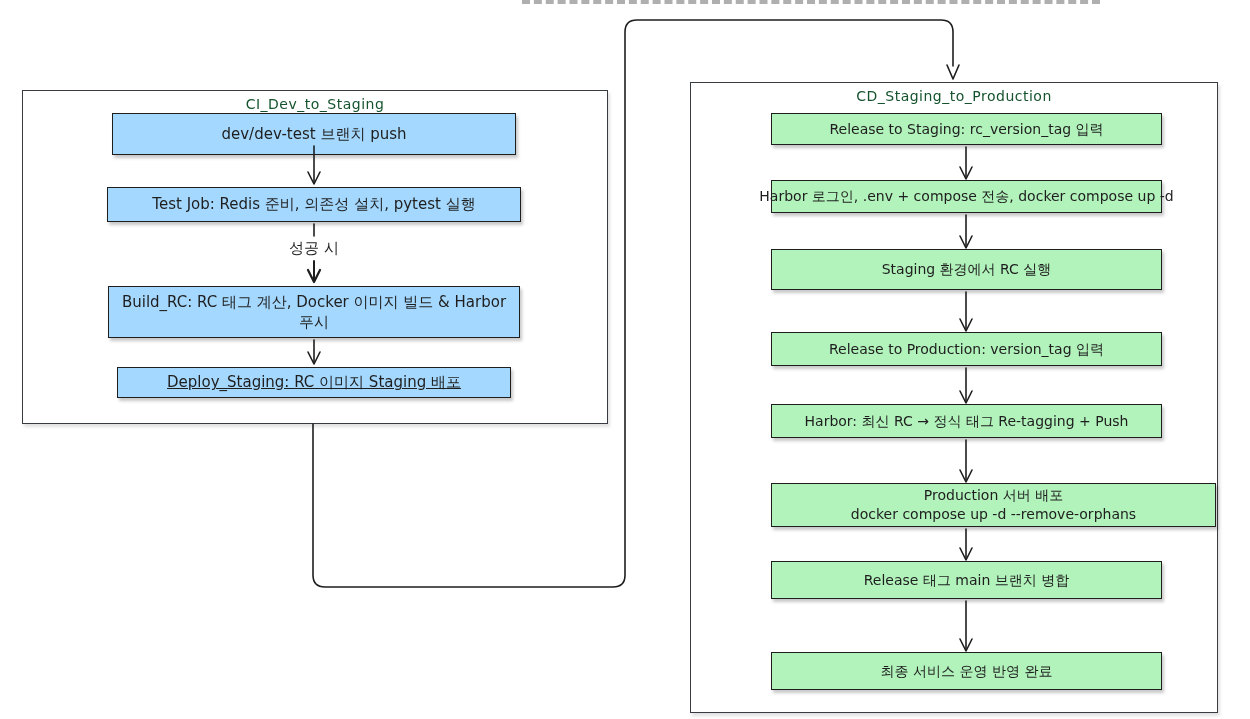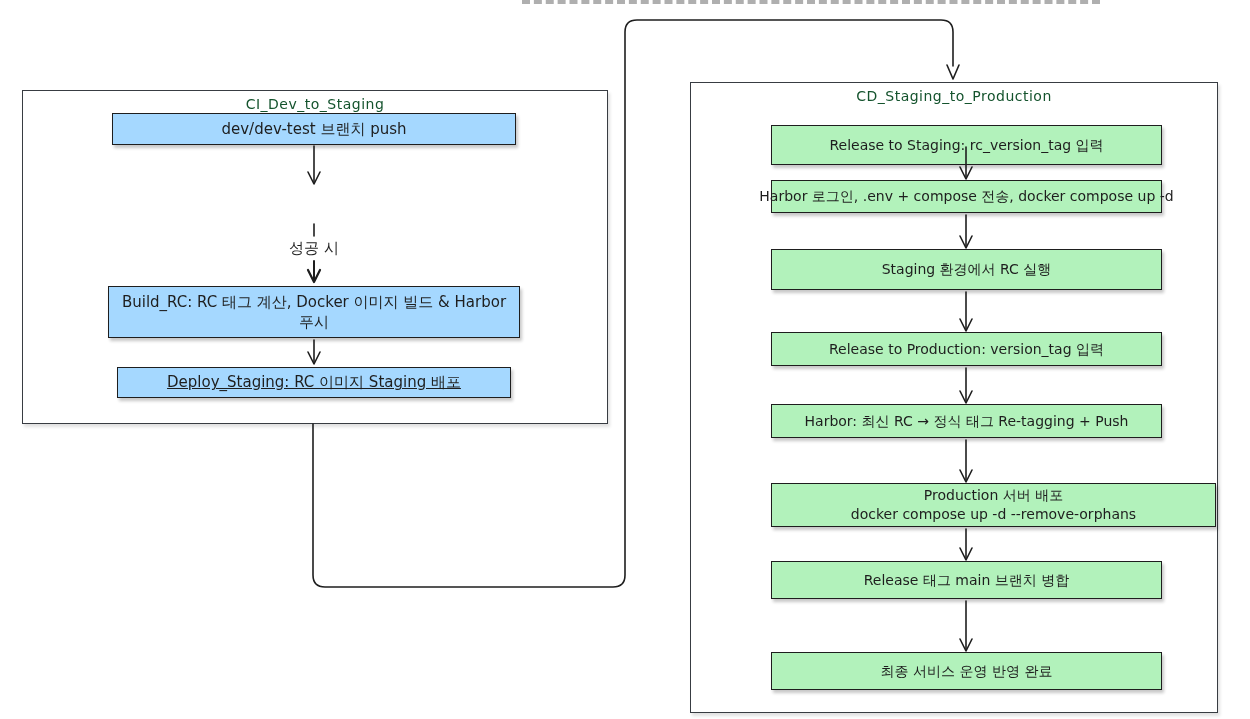--- a/index.html
+++ b/index.html
@@ -65,31 +65,32 @@
 </head>
 <body>
 
 <div class="canvas">
 
   <div class="clipped-top-label"></div>
 
   <div class="subgraph" style="left:22px; top:90px; width:586px; height:334px;"></div>
   <div class="subgraph-title" style="left:22px; top:96px; width:586px;">CI_Dev_to_Staging</div>
 
-  <div class="node node-blue" style="left:112px; top:113px; width:404px; height:32px;">dev/dev-test 브랜치 push</div>
+  <div class="node node-blue" style="left:112px; top:113px; width:404px; height:42px;">dev/dev-test 브랜치 push</div>
+  <div class="node node-blue" style="left:107px; top:187px; width:414px; height:35px;">Test Job: Redis 준비, 의존성 설치, pytest 실행</div>
   <div class="node node-blue" style="left:108px; top:286px; width:412px; height:52px;">Build_RC: RC 태그 계산, Docker 이미지 빌드 &amp; Harbor
 푸시</div>
   <div class="node node-blue" style="left:117px; top:367px; width:394px; height:31px;text-decoration:underline;">Deploy_Staging: RC 이미지 Staging 배포</div>
 
   <div class="edge-label" style="left:284px; top:239px; width:60px;">성공 시</div>
 
   <div class="subgraph" style="left:690px; top:82px; width:528px; height:631px;"></div>
   <div class="subgraph-title" style="left:690px; top:88px; width:528px;">CD_Staging_to_Production</div>
 
-  <div class="node node-green" style="left:771px; top:113px; width:391px; height:40px;margin-top:12px;">Release to Staging: rc_version_tag 입력</div>
+  <div class="node node-green" style="left:771px; top:113px; width:391px; height:32px;">Release to Staging: rc_version_tag 입력</div>
   <div class="node node-green" style="left:771px; top:180px; width:391px; height:33px;">Harbor 로그인, .env + compose 전송, docker compose up -d</div>
   <div class="node node-green" style="left:771px; top:332px; width:391px; height:34px;">Release to Production: version_tag 입력</div>
   <div class="node node-green" style="left:771px; top:249px; width:391px; height:41px;">Staging 환경에서 RC 실행</div>
   <div class="node node-green" style="left:771px; top:404px; width:391px; height:34px;">Harbor: 최신 RC → 정식 태그 Re-tagging + Push</div>
   <div class="node node-green" style="left:771px; top:483px; width:445px; height:44px;">Production 서버 배포
 docker compose up -d --remove-orphans</div>
   <div class="node node-green" style="left:771px; top:561px; width:391px; height:38px;">Release 태그 main 브랜치 병합</div>
   <div class="node node-green" style="left:771px; top:652px; width:391px; height:38px;">최종 서비스 운영 반영 완료</div>
 
   <svg class="arrows" width="1250" height="719" viewBox="0 0 1250 719" stroke="#1e1e1e" fill="none" stroke-width="1.6" stroke-linecap="round" stroke-linejoin="round">

